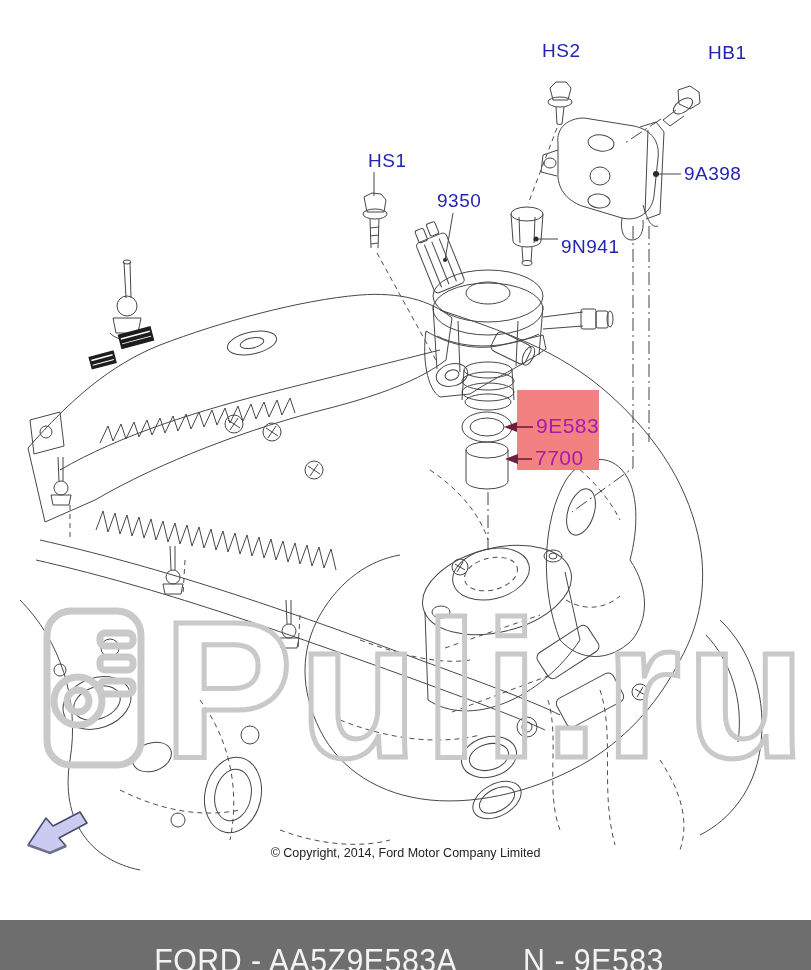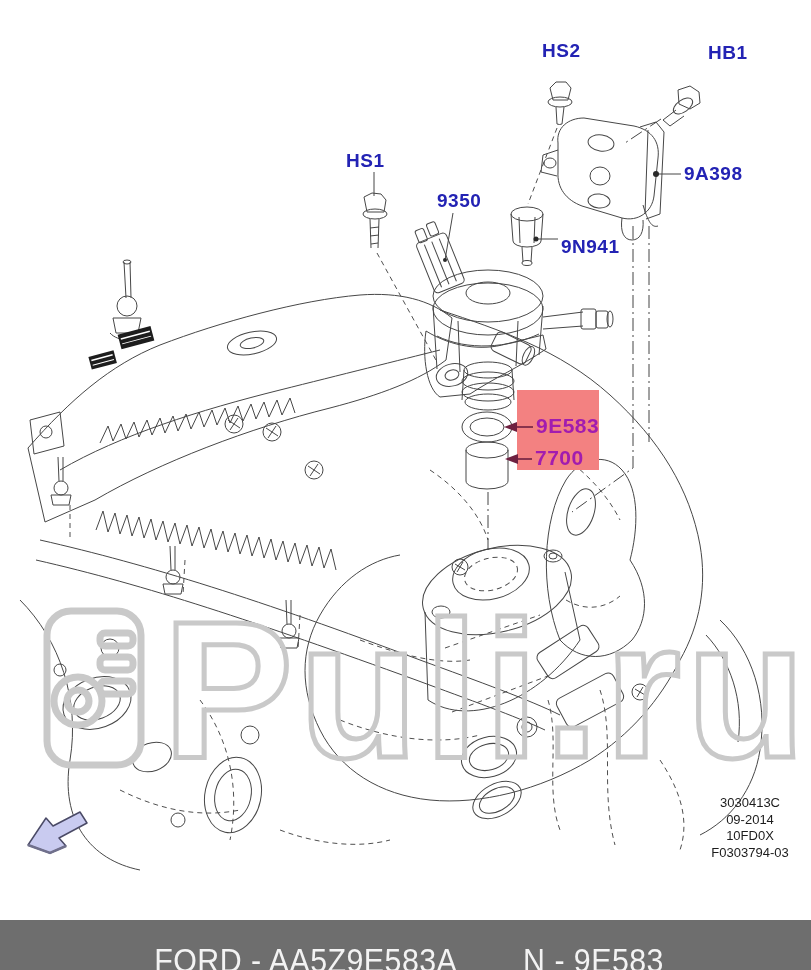--- a/index.html
+++ b/index.html
@@ -2,21 +2,21 @@
 <html><head>
 <meta charset="utf-8">
 <style>
   html,body{margin:0;padding:0;background:#fff;}
   .stage{
     position:relative;width:811px;height:970px;overflow:hidden;background:#ffffff;
     font-family:"Liberation Sans", sans-serif;
   }
   svg{position:absolute;left:0;top:0;}
   .callout{
-    position:absolute;font-weight:bold;font-size:19px;color:#2323b4;
+    position:absolute;font-weight:normal;font-size:19px;color:#2323b4;
     letter-spacing:.5px;white-space:nowrap;
   }
   .callout.pink{color:#a21caf;font-size:21px;}
   .ref-block{
     position:absolute;left:693px;top:795px;width:114px;text-align:center;
     font-size:13px;line-height:16.5px;color:#1c1c1c;
   }
   .copyright{
     position:absolute;left:0;top:846px;width:811px;text-align:center;
     font-size:12.5px;color:#222;
@@ -322,35 +322,30 @@
       </g>
       <text x="163" y="757" font-family="Liberation Sans, sans-serif" font-size="195" font-weight="bold" letter-spacing="6" fill="none" stroke="#c9c9c9" stroke-width="5">Puli.ru</text>
     </g>
 
     <g>
       <polygon points="28,845 46,818 53,826 80,812 87,823 59,838 66,846 50,853" fill="#c9cbf0" stroke="#4a4a66" stroke-width="1.5" stroke-linejoin="round"></polygon>
       <path d="M28,845 L50,853 L66,846" fill="none" stroke="#70708c" stroke-width="2.5"></path>
     </g>
   </svg>
 
-  <div class="callout" style="left:346px;top:150px">HS1</div>
+  <div class="callout" style="left:368px;top:150px">HS1</div>
   <div class="callout" style="left:542px;top:40px">HS2</div>
   <div class="callout" style="left:708px;top:42px">HB1</div>
   <div class="callout" style="left:437px;top:190px">9350</div>
   <div class="callout" style="left:561px;top:236px">9N941</div>
   <div class="callout" style="left:684px;top:163px">9A398</div>
   <div class="callout pink" style="left:536px;top:414px">9E583</div>
   <div class="callout pink" style="left:535px;top:446px">7700</div>
 
-  <div class="ref-block">
-    <div>3030413C</div>
-    <div>09-2014</div>
-    <div>10FD0X</div>
-    <div>F0303794-03</div>
-  </div>
-
+
+  <div class="copyright">© Copyright, 2014, Ford Motor Company Limited</div>
 
   <div class="footer-bar">
     <span class="footer-text">FORD - AA5Z9E583A</span>
     <span class="footer-text">N - 9E583</span>
   </div>
 
 </div>
 
 </body></html>

